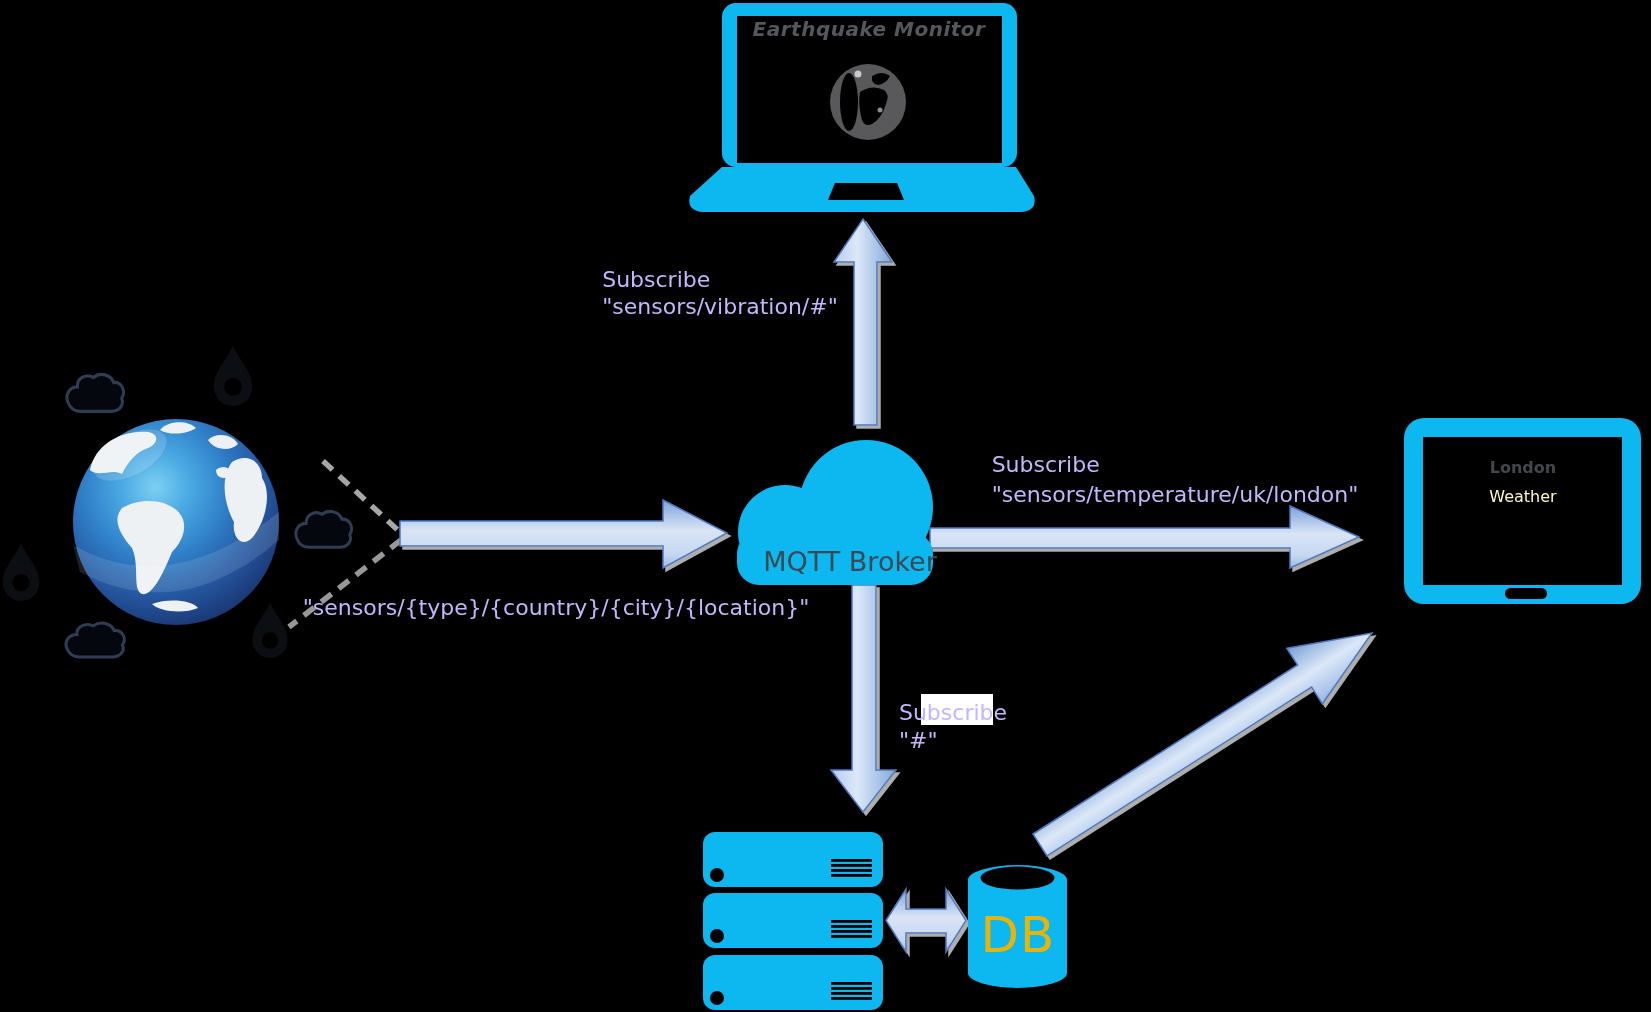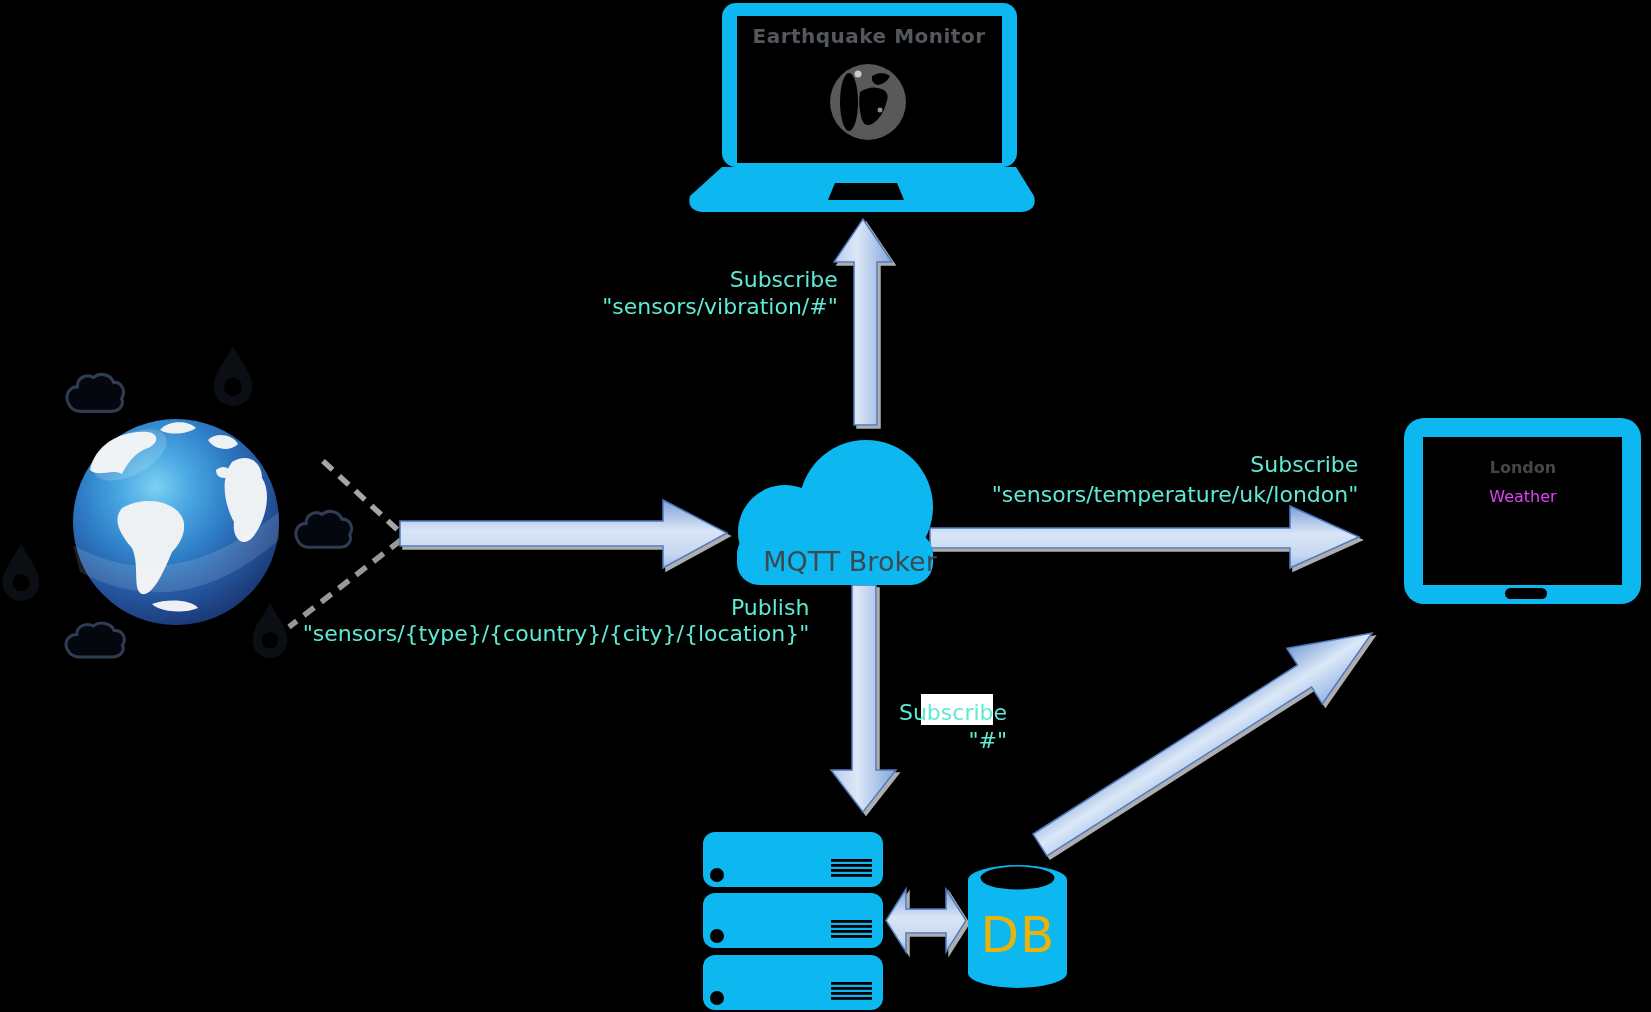--- a/index.html
+++ b/index.html
@@ -2,30 +2,30 @@
 <html><head>
 <meta charset="utf-8">
 <style>
   html,body{margin:0;padding:0;background:#000;}
   .stage{
     position:relative;width:1651px;height:1012px;background:#000;overflow:hidden;
     font-family:"DejaVu Sans","Liberation Sans",sans-serif;
   }
   .stage svg{position:absolute;left:0;top:0;}
   .edge-label{
-    position:absolute;transform:translateX(-50%);text-align:right;
-    color:#5eead4;font-size:22px;line-height:27px;white-space:nowrap;z-index:5;
+    position:absolute;transform:translateX(-50%);text-align:left;
+    color:#c4b5fd;font-size:22px;line-height:27px;white-space:nowrap;z-index:5;
   }
   .edge-label .t2{font-size:22px;}
   .node-label{position:absolute;transform:translateX(-50%);text-align:center;white-space:nowrap;z-index:6;}
   #lbl-broker{color:#3c4952;font-size:27px;}
   #lbl-laptop{color:#54585d;font-size:20px;font-weight:bold;letter-spacing:.5px;}
   #lbl-tablet{font-size:16px;line-height:29px;}
   #lbl-tablet .t1{color:#43474b;font-weight:bold;}
-  #lbl-tablet .t2{color:#d946ef;}
+  #lbl-tablet .t2{color:#fef9c3;}
   #lbl-db{color:#eab308;font-size:50px;letter-spacing:1px;}
   #highlight-box{position:absolute;left:921px;top:694px;width:72px;height:31px;background:#fff;z-index:4;}
 </style>
 </head>
 <body>
 
 <div class="stage">
 
 <svg width="1651" height="1012" viewBox="0 0 1651 1012">
   <defs>
@@ -181,32 +181,31 @@
   <div class="t1">Subscribe</div>
   <div class="t2">"sensors/vibration/#"</div>
 </div>
 
 <div class="edge-label" style="left:1175px;top:450px;line-height:30px;">
   <div class="t1">Subscribe</div>
   <div class="t2">"sensors/temperature/uk/london"</div>
 </div>
 
 <div class="edge-label" style="left:556px;top:595px;line-height:26px;">
-  <div class="t1">Publish</div>
   <div class="t2">"sensors/{type}/{country}/{city}/{location}"</div>
 </div>
 
 <div class="edge-label" style="left:953px;top:699px;line-height:28px;">
   <div class="t1">Subscribe</div>
   <div class="t2">"#"</div>
 </div>
 
 <div class="node-label" id="lbl-broker" style="left:850px;top:546px;text-align:right;">MQTT Broker</div>
 
-<div class="node-label" id="lbl-laptop" style="left:869px;top:24px;">Earthquake Monitor</div>
+<div class="node-label" id="lbl-laptop" style="left:869px;top:17px;font-style:italic;">Earthquake Monitor</div>
 
 <div class="node-label" id="lbl-tablet" style="left:1523px;top:453px;">
   <div class="t1">London</div>
   <div class="t2">Weather</div>
 </div>
 
 <div class="node-label" id="lbl-db" style="left:1018px;top:906px;">DB</div>
 
 </div>
 

